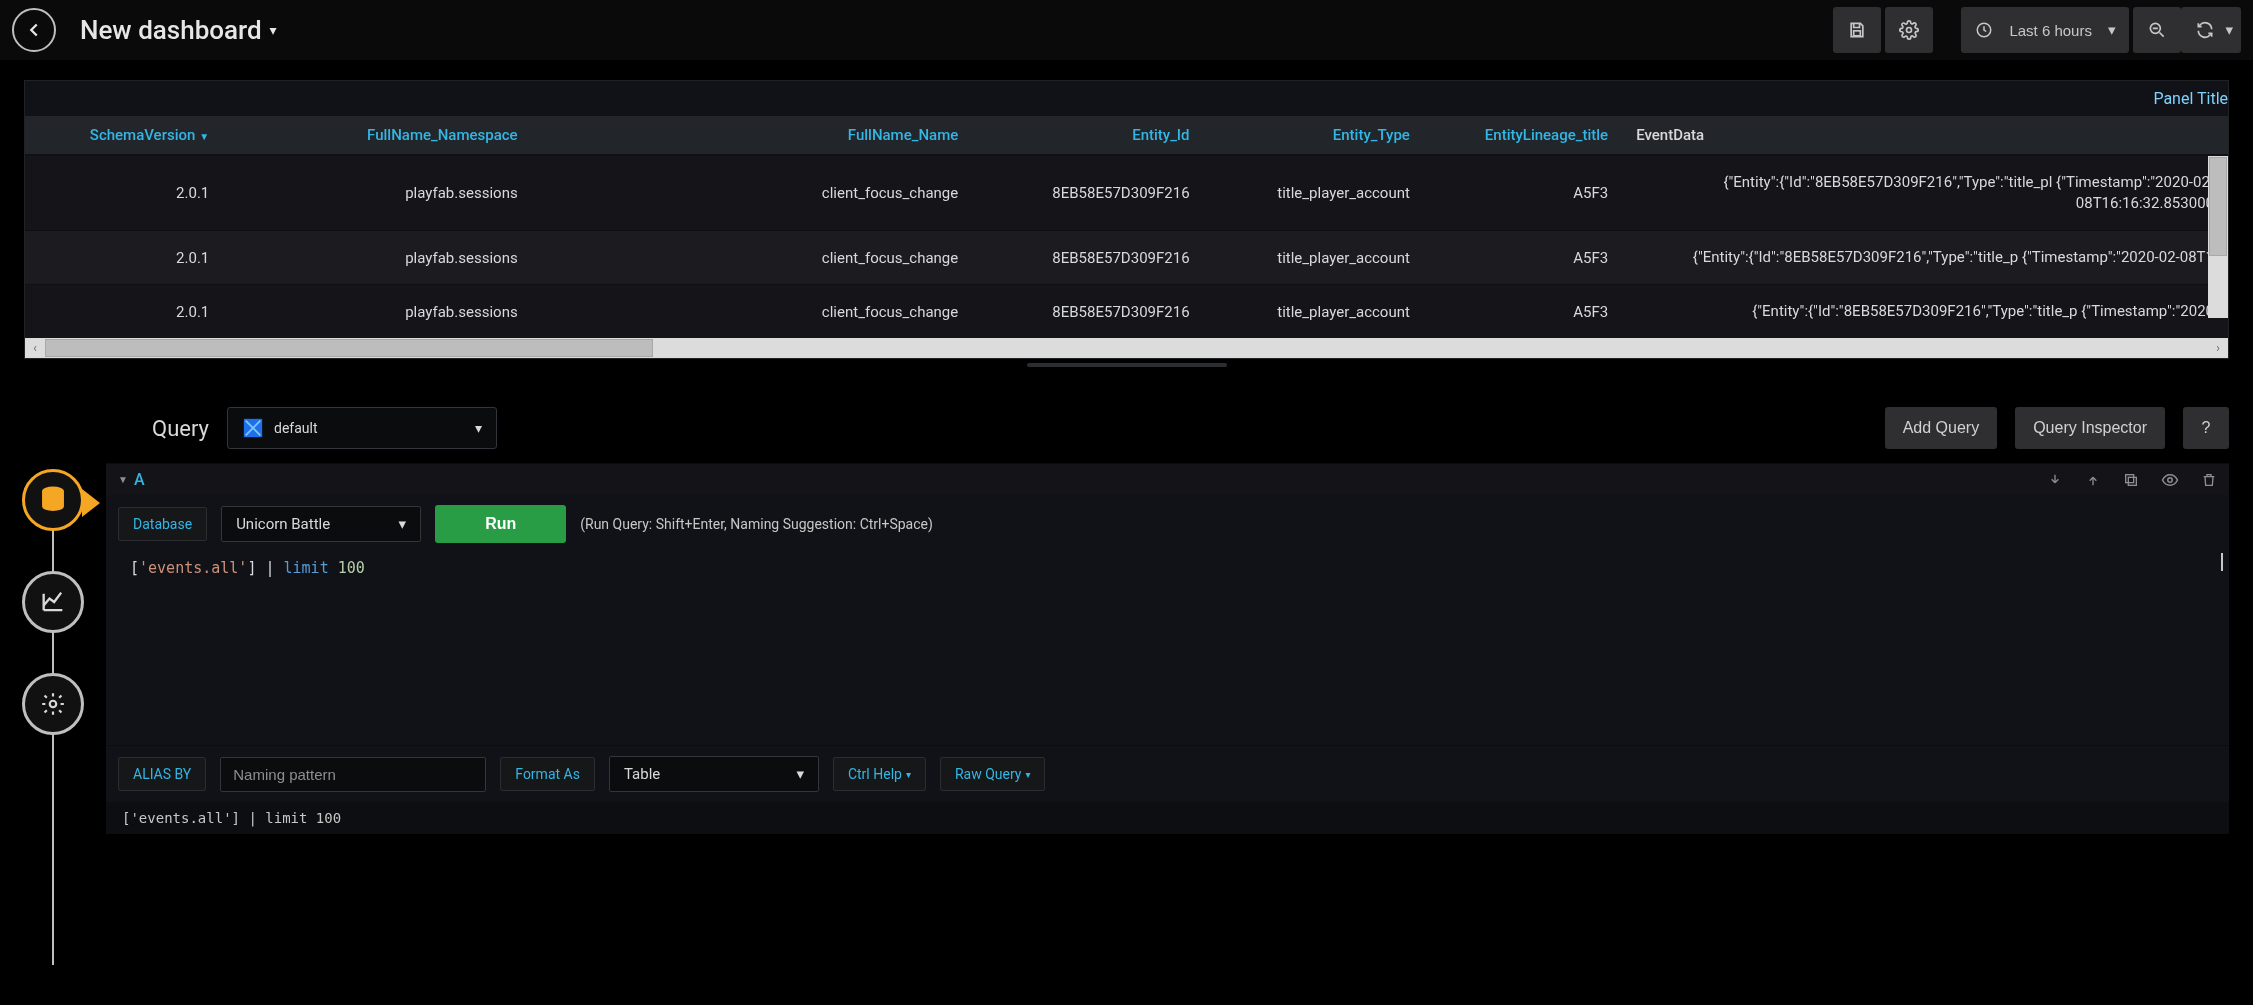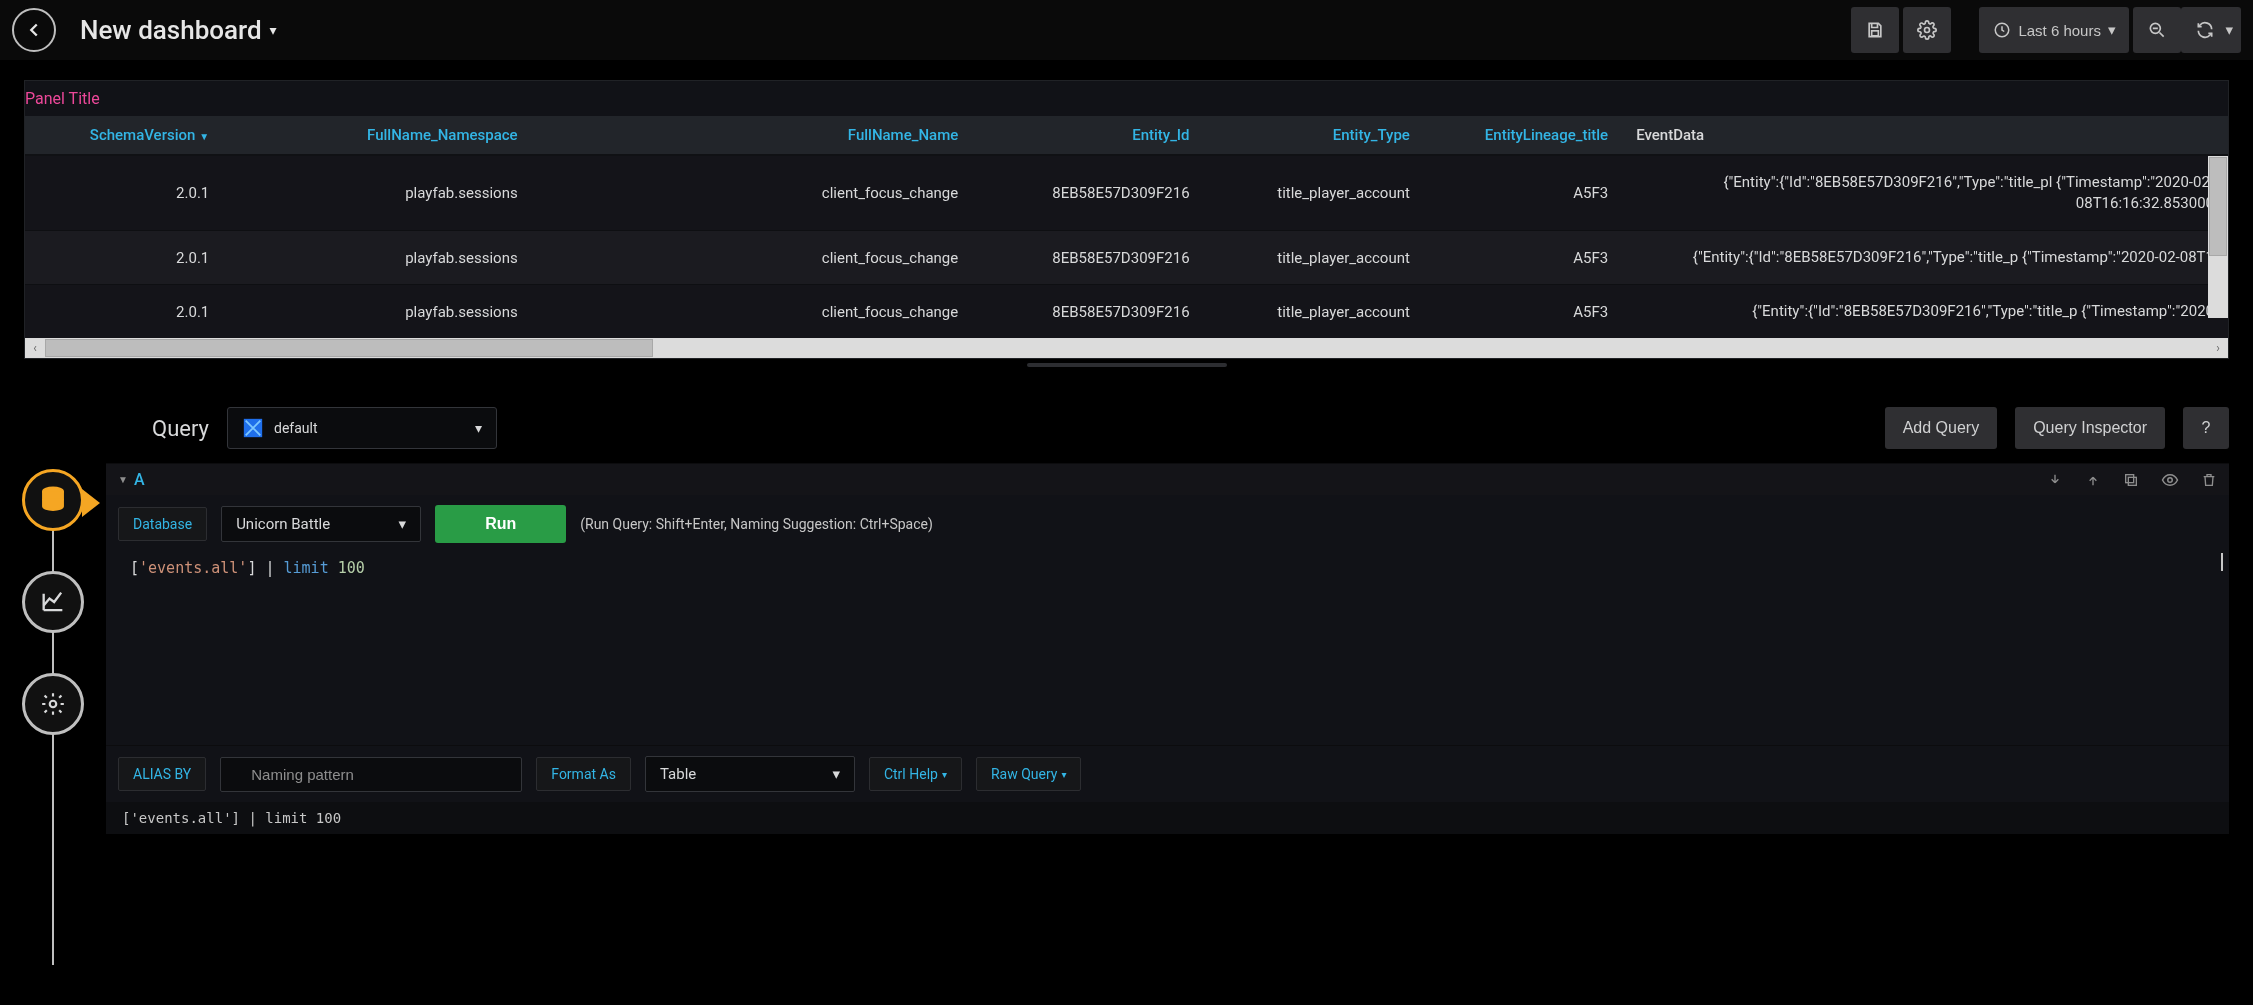--- a/index.html
+++ b/index.html
@@ -28,29 +28,29 @@
   
   .navbar{display:flex;align-items:center;height:60px;padding:0 12px;background:#0a0a0a}
   .back-circle{width:40px;height:40px;border:2px solid #bfbfbf;border-radius:50%;display:flex;align-items:center;justify-content:center;margin-right:24px}
   .back-circle svg{stroke:#e6e6e6}
   .dash-title{font-size:26px;font-weight:500;color:#e6e6e6;display:flex;align-items:center;gap:8px}
   .dash-title .caret{font-size:14px;color:#e6e6e6}
   .nav-spacer{flex:1}
   .nav-btns{display:flex;gap:4px}
   .nb{background:var(--btn-bg2);border:none;height:46px;min-width:46px;border-radius:3px;display:flex;align-items:center;justify-content:center;color:#c7c7c7;padding:0 14px;font-size:15px}
   .nb svg{stroke:#c7c7c7}
-  .timepicker{display:flex;gap:7px;white-space:nowrap}
+  .timepicker{display:flex;gap:16px;white-space:nowrap}
 
   
   .main{display:flex;flex-direction:column;height:calc(100% - 60px)}
 
   
   .panel-outer{padding:20px 24px 0 24px}
   .panel{background:var(--panel);border:1px solid #202226}
-  .panel-title{text-align:left;color:#ec4899;font-size:16px;padding:8px 0}
+  .panel-title{text-align:right;color:#7dd3fc;font-size:16px;padding:8px 0}
   .grid-wrap{position:relative}
   .grid{width:100%;border-collapse:collapse;table-layout:fixed}
   .grid thead th{background:var(--row-header);color:var(--link);font-weight:500;padding:10px 14px;text-align:right;border-bottom:2px solid #101114;font-size:15px;white-space:nowrap;overflow:hidden}
   .grid thead th.left{text-align:left}
   .grid thead th.black{color:var(--text)}
   .grid tbody td{padding:16px 14px;text-align:right;border-top:1px solid #0e0f12;color:#d8d9da;font-size:15px;white-space:nowrap;overflow:hidden}
   .grid tbody tr:nth-child(odd){background:var(--row-odd)}
   .grid tbody tr:nth-child(even){background:var(--row-even)}
   .sort-ind{font-size:10px;margin-left:4px}
   .vscroll{position:absolute;right:0;top:40px;width:20px;height:calc(100% - 60px);background:#dcdcdc}
@@ -95,21 +95,21 @@
   .hint{color:#c7c7c7;font-size:14px}
 
   .code-area{background:#111217;padding:6px 16px 6px 24px;font-family:Menlo,Consolas,monospace;font-size:15px;min-height:180px;border-bottom:1px solid #0c0c0e;color:#d8d9da;position:relative}
   .code-area .str{color:#ce9178}
   .code-area .punc{color:#d8d9da}
   .code-area .kw{color:#569cd6}
   .code-area .num{color:#b5cea8}
   .code-mark{position:absolute;right:6px;top:0;width:2px;height:18px;background:#c7c7c7}
 
   .bottom-row{display:flex;gap:14px;padding:10px 12px;align-items:center;background:#111217}
-  .inp{background:#0b0c0e;border:1px solid var(--border2);color:var(--text);padding:8px 30px;font-size:15px;border-radius:2px;width:240px}
+  .inp{background:#0b0c0e;border:1px solid var(--border2);color:var(--text);padding:8px 12px;font-size:15px;border-radius:2px;width:240px}
   .inp::placeholder{color:#8e8e8e}
   .link-label .caret, .tool-label .caret{font-size:10px;margin-left:4px}
   .link-label{color:var(--link);font-size:14px;border:1px solid var(--border);background:#161719;padding:8px 14px;border-radius:2px;display:flex;align-items:center}
 
   .raw-line{padding:8px 16px;font-family:Menlo,Consolas,monospace;color:#c7c7c7;font-size:14px;background:#0d0e11}
 </style>
 </head>
 <body>
 
 <div class="navbar">

